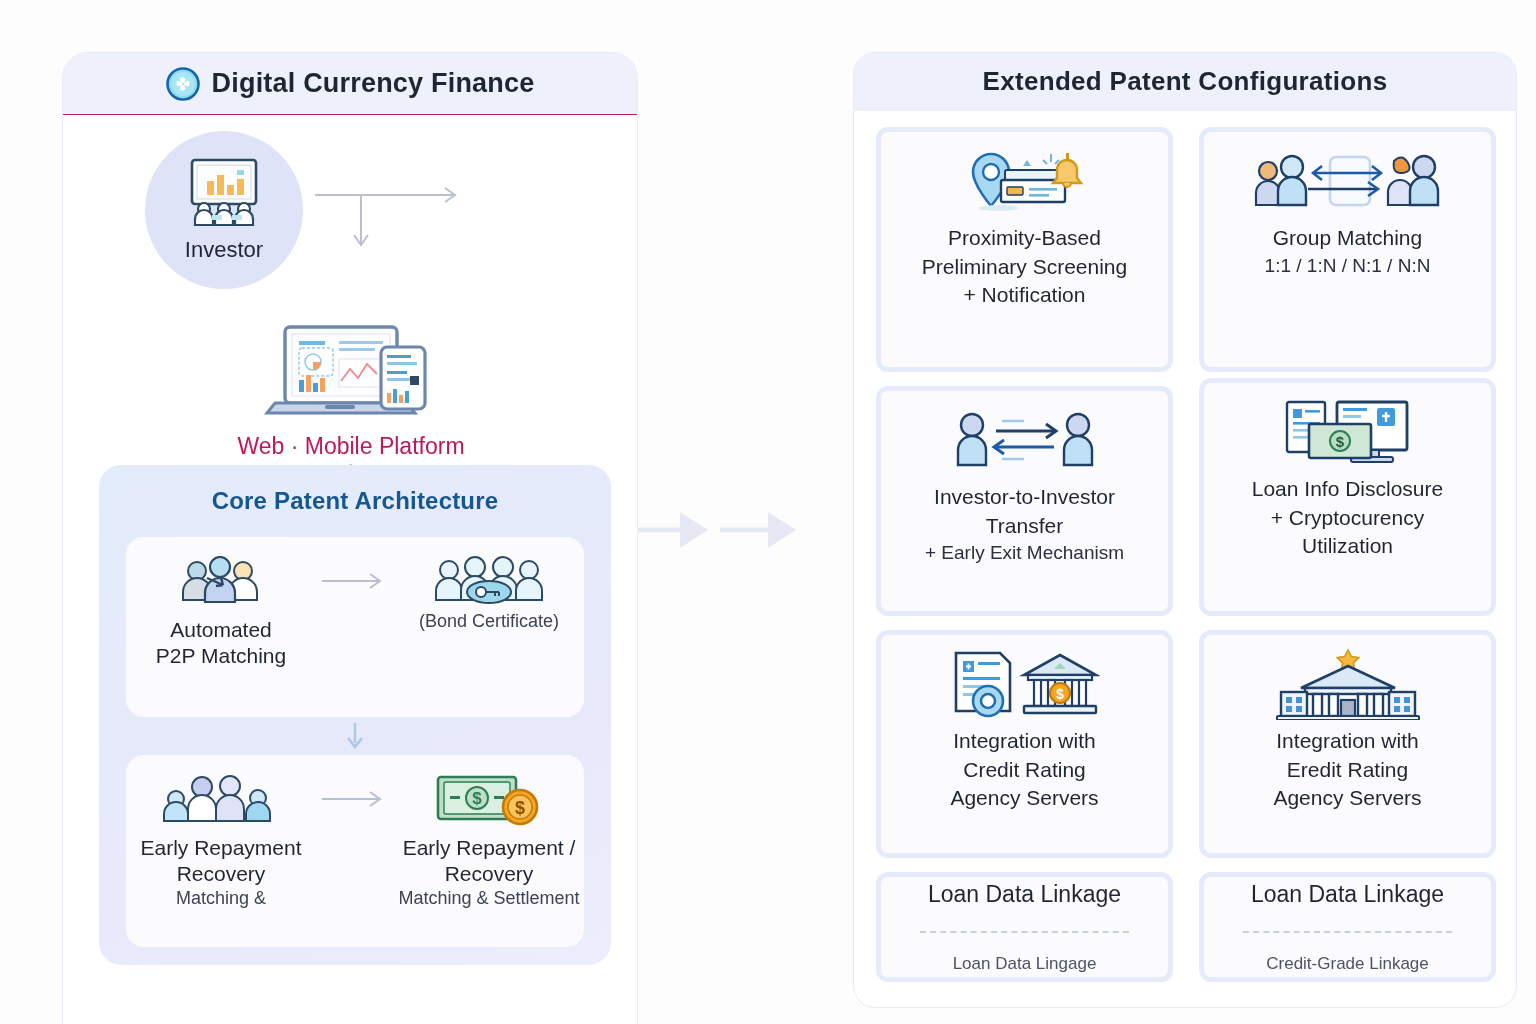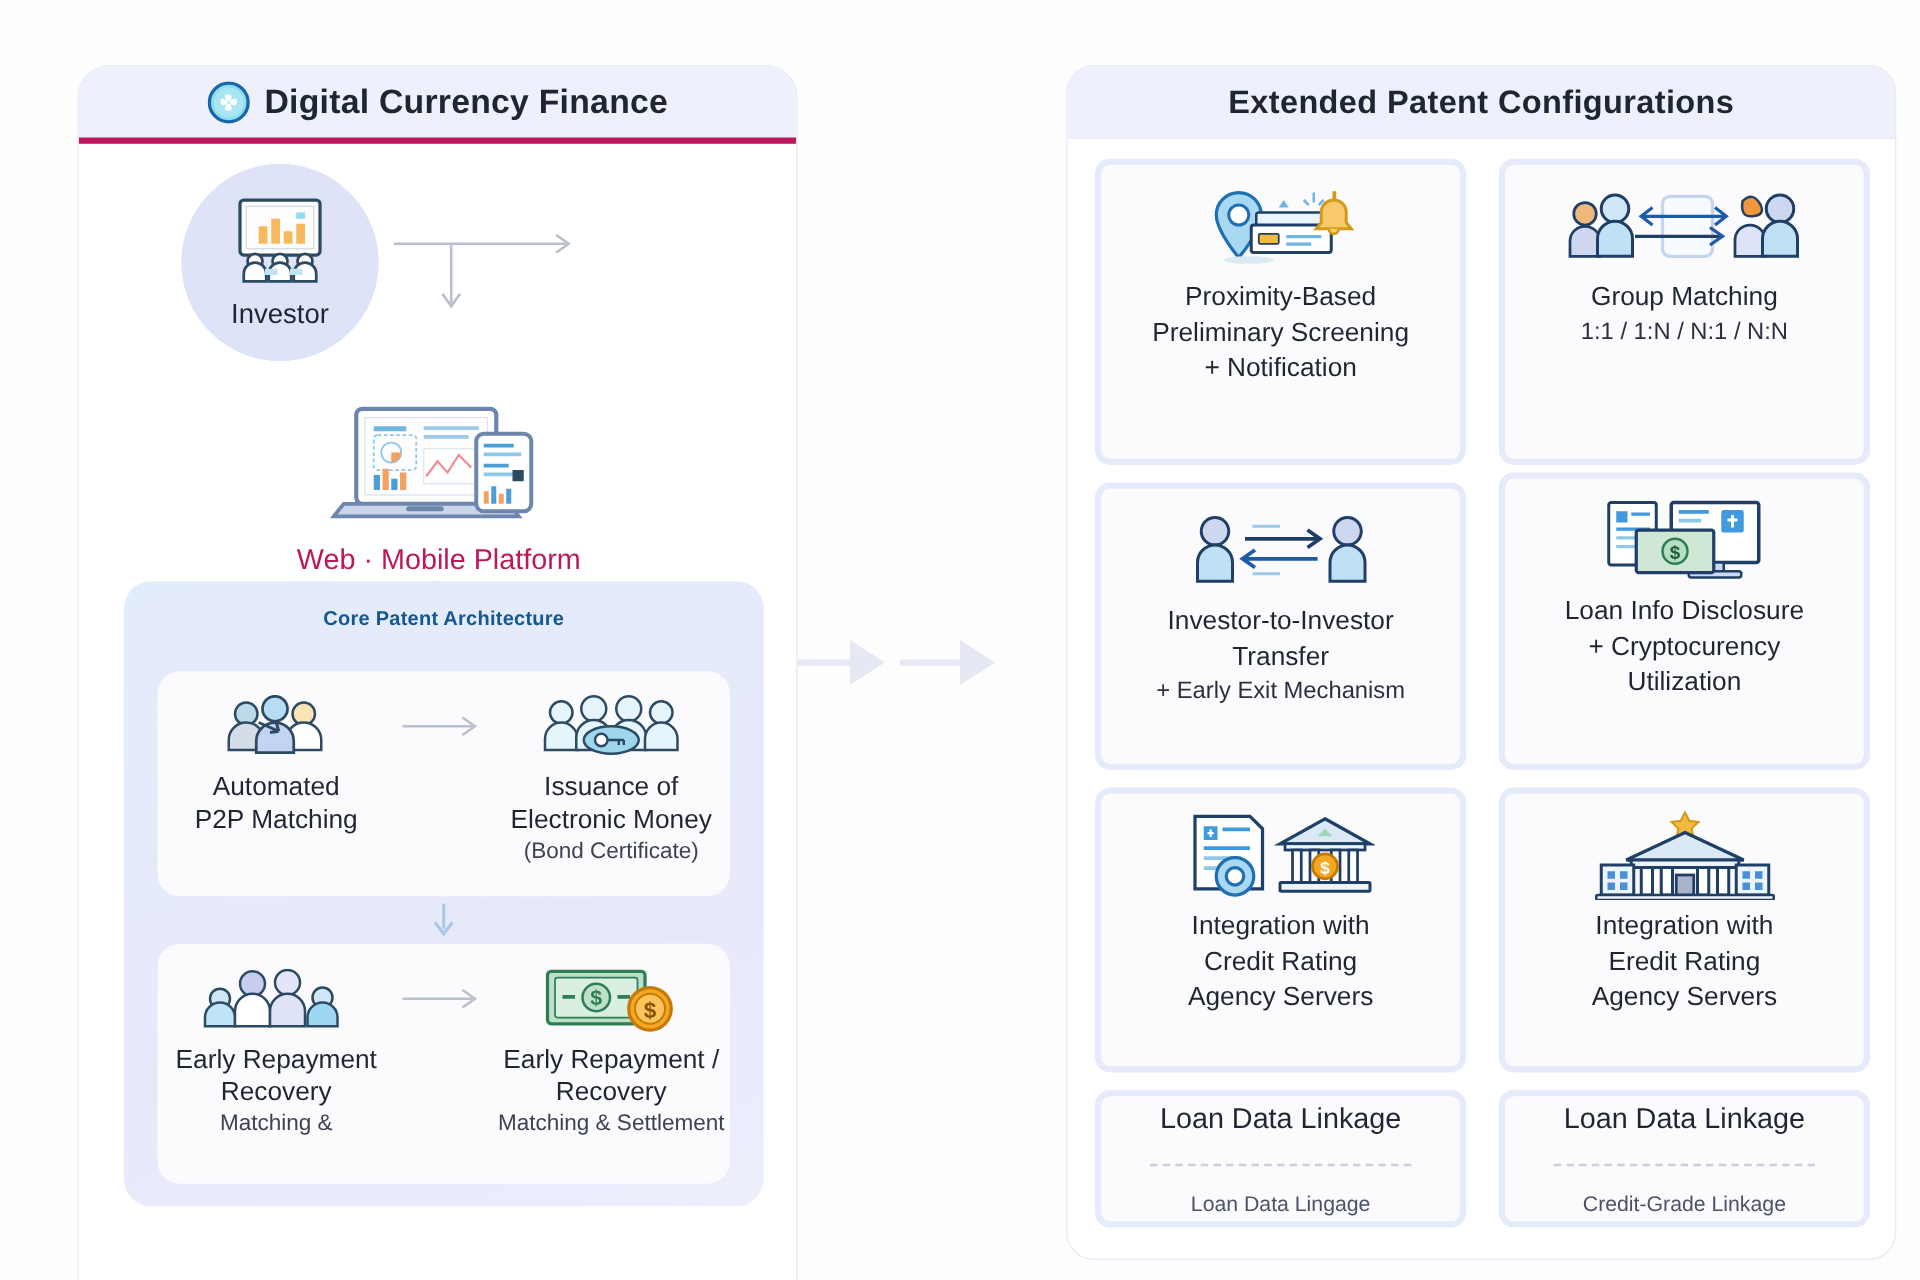--- a/index.html
+++ b/index.html
@@ -15,21 +15,21 @@
   #left-panel {
     position: absolute; left: 62px; top: 52px; width: 576px; height: 1010px;
     background: #ffffff;
     border: 1px solid #e6e9f7;
     border-radius: 26px;
     overflow: hidden;
   }
   #left-header {
     height: 62px; background: #eef1fc;
     display: flex; align-items: center; justify-content: center; gap: 12px;
-    border-bottom: 5px solid #be185d;
+    border-bottom: 1px solid #be185d;
   }
   #left-header .title {
     font-size: 27px; font-weight: 700; color: #1f2633; letter-spacing: .2px;
   }
   .brand-icon { width: 34px; height: 34px; display:block; }
 
   
   #actors { position:absolute; left:0; top:62px; width:576px; height:200px; }
   .actor {
     position:absolute; width:158px; height:158px; border-radius:50%;
@@ -44,21 +44,21 @@
   #platform { position:absolute; left:0; top:270px; width:576px; text-align:center; }
   #platform .lbl { font-size:23px; color:#be185d; margin-top:4px; }
 
   
   #core-block {
     position:absolute; left:36px; top:412px; width:512px; height:500px;
     background: linear-gradient(160deg,#e3ecfb 0%, #e7e9fb 60%, #eceefc 100%);
     border-radius: 22px;
   }
   #core-title {
-    text-align:center; font-size:16px; font-weight:700; color:#15578f;
+    text-align:center; font-size:24px; font-weight:700; color:#15578f;
     padding-top:22px; letter-spacing:.2px;
   }
   .core-card {
     position:absolute; left:27px; width:458px;
     background:#fbfbfd; border-radius:18px;
   }
   #core-card-1 { top:72px; height:180px; }
   #core-card-2 { top:290px; height:192px; }
   .core-row { display:flex; align-items:flex-start; justify-content:center; padding-top:16px; gap:0; }
   .core-col { width:190px; text-align:center; }
@@ -233,21 +233,20 @@
                   <circle cx="70" cy="11" r="10"></circle>
                     <path d="M56 44v-10a14 14 0 0 1 28 0v10z"></path>
                   <circle cx="96" cy="14" r="9"></circle>
                     <path d="M83 44v-9a13 13 0 0 1 26 0v9z"></path>
                 </g>
                 <ellipse cx="56" cy="36" rx="22" ry="11" fill="#9ed6ee" stroke="#2d4a63" stroke-width="2"></ellipse>
                 <circle cx="48" cy="36" r="5" fill="#ffffff" stroke="#2d4a63" stroke-width="2"></circle>
                 <path d="M53 36 H66 M62 36 v4 M66 36 v4" stroke="#2d4a63" stroke-width="2" fill="none"></path>
               </svg>
             </div>
-            <div class="t">Issuance of<br>Electronic Money</div>
             <div class="s">(Bond Certificate)</div>
           </div>
         </div>
       </div>
 
       <svg style="position:absolute;left:233px;top:256px" width="46" height="34" viewBox="0 0 46 34">
         <path d="M23 2 V22" stroke="#a9c7e6" stroke-width="2.4" fill="none"></path>
         <path d="M16 17 L23 26 L30 17" stroke="#a9c7e6" stroke-width="2.4" fill="none"></path>
       </svg>
 

